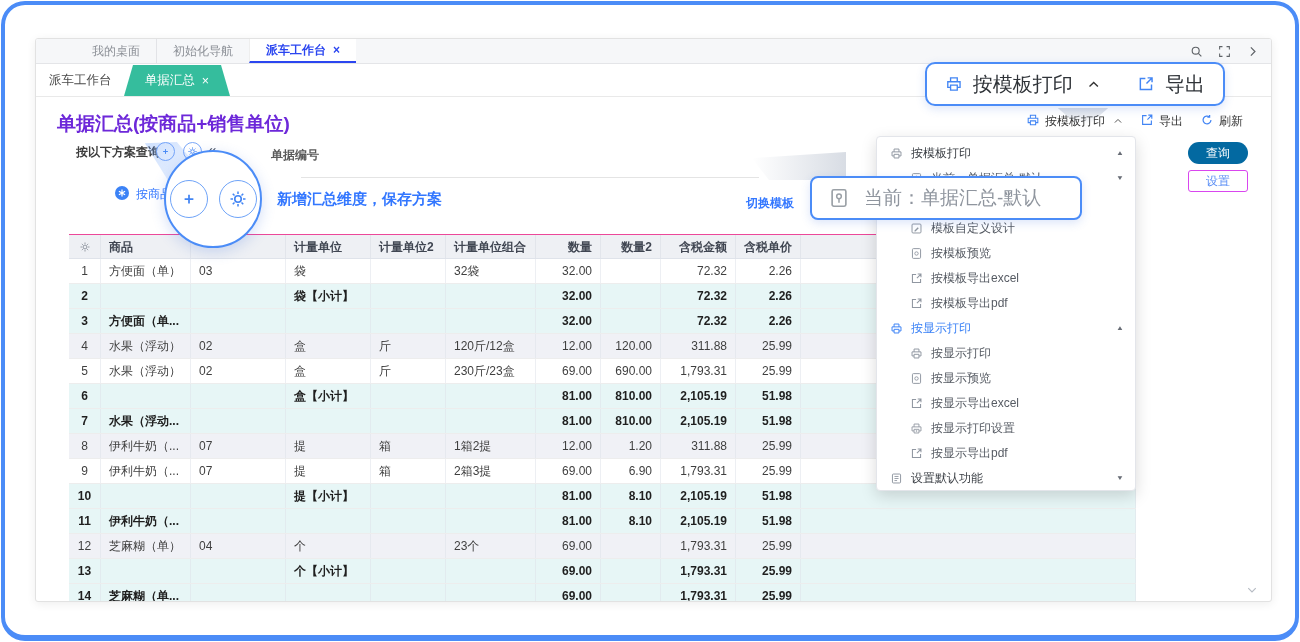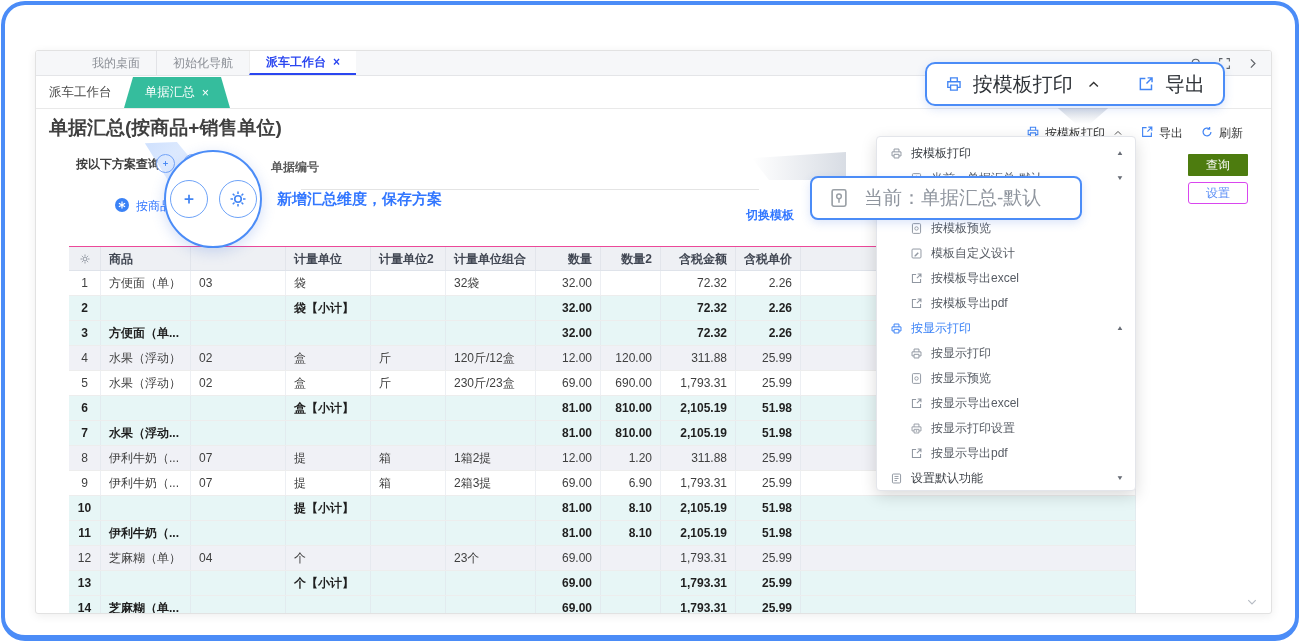--- a/index.html
+++ b/index.html
@@ -5,62 +5,62 @@
   html,body{margin:0;padding:0;}
   body{width:1300px;height:642px;position:relative;background:#fff;
        font-family:"Liberation Sans","DejaVu Sans",sans-serif;overflow:hidden;}
   .stage{position:absolute;inset:0;}
 
   
   .frame{position:absolute;inset:1px;border:4px solid #4b8cf7;border-bottom-width:6px;
          border-radius:24px;pointer-events:none;z-index:100;}
 
   
-  .app{position:absolute;left:35px;top:50px;width:1235px;height:562px;background:#fff;
+  .app{position:absolute;left:35px;top:38px;width:1235px;height:562px;background:#fff;
        border:1px solid #e2e2e2;border-radius:3px;box-shadow:0 2px 10px rgba(0,0,0,.07);overflow:hidden;}
 
   
   .topbar{position:absolute;left:0;top:0;right:0;height:24px;background:#f6f7f9;border-bottom:1px solid #e4e5e8;}
   .toptabs{display:flex;margin-left:40px;height:24px;}
   .ttab{display:flex;align-items:center;padding:0 16px;font-size:12px;color:#8b8f96;cursor:pointer;position:relative;}
   .ttab + .ttab{border-left:1px solid #e2e3e7;}
   .ttab.active{background:#fff;color:#2b46f0;font-weight:700;border-bottom:2px solid #2b46f0;border-left:1px solid #eee;}
   .tclose{margin-left:7px;font-size:12px;line-height:1;}
   .corner{position:absolute;right:12px;top:0;height:24px;display:flex;align-items:center;gap:15px;color:#5f6368;}
   .corner svg{width:13px;height:13px;cursor:pointer;}
 
   
   .subtabbar{position:absolute;top:25px;left:0;right:0;height:32px;background:#fff;border-bottom:1px solid #e9e9e9;}
   .subtab-plain{position:absolute;left:13px;top:0;line-height:32px;font-size:12.5px;color:#4a4a4a;cursor:pointer;}
   .tab-green{position:absolute;left:88px;top:1px;width:106px;height:31px;background:#35bd9d;color:#fff;
              font-size:12.5px;display:flex;align-items:center;justify-content:center;gap:7px;
              clip-path:polygon(9px 0,calc(100% - 9px) 0,100% 100%,0 100%);cursor:pointer;}
 
   
-  .page-title{position:absolute;left:13px;top:64px;margin:0;font-size:19px;color:#404040;font-weight:600;}
+  .page-title{position:absolute;left:13px;top:64px;margin:8px;font-size:19px;color:#6d28d9;font-weight:600;}
   .mini-toolbar{position:absolute;top:74px;right:28px;display:flex;align-items:center;gap:17px;font-size:12px;color:#333;}
   .titem{display:flex;align-items:center;gap:5px;cursor:pointer;}
   .titem svg.tb{width:14px;height:14px;color:#4285f4;}
   .titem svg.caret{width:10px;height:10px;color:#555;margin-left:3px;}
 
   
   .f-label{position:absolute;font-size:12px;font-weight:700;color:#3d3d3d;}
   .ic-circle{position:absolute;width:17px;height:17px;border:1px solid #7aa7f8;border-radius:50%;
              color:#4285f4;display:flex;align-items:center;justify-content:center;cursor:pointer;background:#fff;}
   .ic-circle svg{width:11px;height:11px;}
   .collapse-glyph{position:absolute;left:172px;top:102px;font-size:15px;color:#4b5563;cursor:pointer;}
   .scheme-chip{position:absolute;left:78px;top:146px;display:flex;align-items:center;gap:6px;
                color:#3377ff;font-size:12px;cursor:pointer;}
   .scheme-chip svg{width:16px;height:16px;color:#3b82f6;}
   .pills{position:absolute;left:268px;top:103px;display:flex;gap:8px;align-items:center;}
   .pill{background:#f0f1f3;border-radius:10px;height:21px;line-height:21px;padding:0 10px;font-size:12px;color:#3c3c3c;cursor:pointer;}
   .pill-caret{width:11px;height:11px;color:#9aa0a6;cursor:pointer;}
   .f-underline{position:absolute;left:265px;top:138px;width:458px;border-bottom:1px solid #e4e4e4;}
   .switch-link{position:absolute;left:710px;top:156px;color:#3377ff;font-size:12px;font-weight:600;cursor:pointer;}
-  .btn-query{position:absolute;left:1152px;top:103px;width:60px;height:22px;background:#4d7c0f;border-radius:1px;
+  .btn-query{position:absolute;left:1152px;top:103px;width:60px;height:22px;background:#0369a1;border-radius:11px;
              color:#fff;font-size:12px;display:flex;align-items:center;justify-content:center;cursor:pointer;}
   .btn-settings{position:absolute;left:1152px;top:131px;width:58px;height:20px;background:#fff;border:1px solid #d946ef;
              border-radius:3px;color:#5a8ef5;font-size:12px;display:flex;align-items:center;justify-content:center;cursor:pointer;}
 
   
   .table{position:absolute;left:33px;top:195px;width:1067px;height:367px;overflow:hidden;font-size:12px;}
   .thead,.trow{display:grid;grid-template-columns:32px 90px 95px 85px 75px 90px 65px 60px 75px 65px 1fr;height:25px;line-height:24px;}
   .thead{background:#eef0f4;font-weight:700;color:#404652;border-top:1px solid #ec4899;border-bottom:1px solid #dfe3ea;box-sizing:border-box;}
   .thead>div{padding:0 8px;border-right:1px solid #e2e5eb;overflow:hidden;white-space:nowrap;box-sizing:border-box;}
   .thead>div:first-child{display:flex;align-items:center;justify-content:center;padding:0;}
@@ -446,31 +446,31 @@
           <path d="M8 8.5v3" stroke="currentColor" stroke-width="1.1" fill="none"></path>
         </svg>
         <span>当前：单据汇总-默认</span>
         <span class="m-arrow">▼</span>
       </div>
       <div class="mitem l1 covered">
         <span></span>
       </div>
       <div class="mitem l1">
         <svg class="" viewBox="0 0 16 16">
+          <rect x="2.5" y="2.5" width="11" height="11" rx="1.2" fill="none" stroke="currentColor" stroke-width="1.2"></rect>
+          <path d="M5.5 10.5l4-4 1.3 1.3-4 4H5.5z" fill="currentColor"></path>
+        </svg>
+        <span>模板自定义设计</span>
+      </div>
+      <div class="mitem l1">
+        <svg class="" viewBox="0 0 16 16">
           <rect x="3" y="2" width="10" height="12" rx="1.2" fill="none" stroke="currentColor" stroke-width="1.2"></rect>
           <circle cx="8" cy="8" r="2.1" fill="none" stroke="currentColor" stroke-width="1.1"></circle>
         </svg>
         <span>按模板预览</span>
-      </div>
-      <div class="mitem l1">
-        <svg class="" viewBox="0 0 16 16">
-          <rect x="2.5" y="2.5" width="11" height="11" rx="1.2" fill="none" stroke="currentColor" stroke-width="1.2"></rect>
-          <path d="M5.5 10.5l4-4 1.3 1.3-4 4H5.5z" fill="currentColor"></path>
-        </svg>
-        <span>模板自定义设计</span>
       </div>
       <div class="mitem l1">
         <svg class="" viewBox="0 0 16 16">
           <path d="M7.5 3H3v10h10V8.5" fill="none" stroke="currentColor" stroke-width="1.3"></path>
           <path d="M9.5 2.5h4v4M13.2 2.8L8.5 7.5" fill="none" stroke="currentColor" stroke-width="1.3"></path>
         </svg>
         <span>按模板导出excel</span>
       </div>
       <div class="mitem l1">
         <svg class="" viewBox="0 0 16 16">

